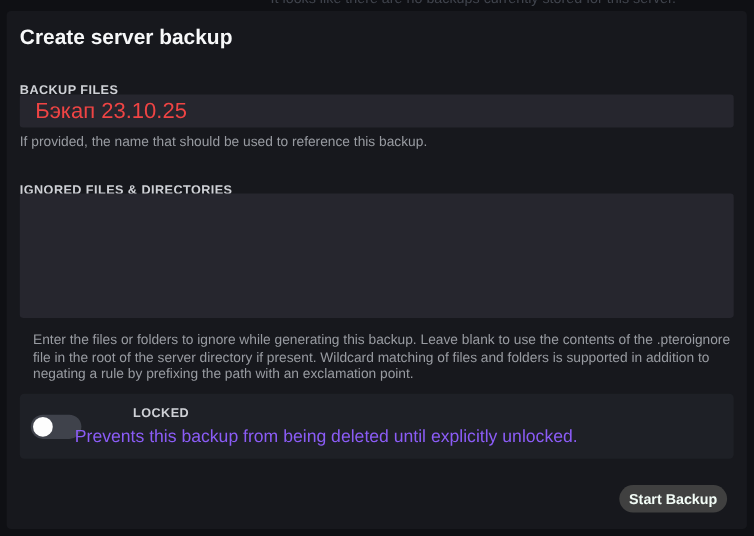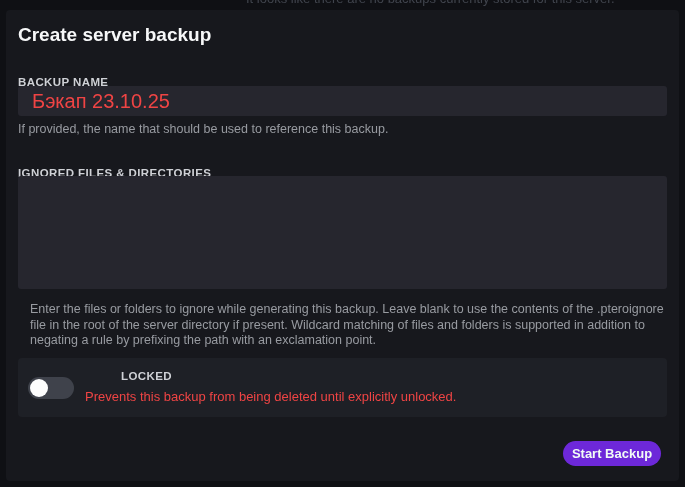--- a/index.html
+++ b/index.html
@@ -105,50 +105,50 @@
     position: absolute;
     left: 67px; top: 12px;
     font-size: 11.5px;
     font-weight: 600;
     letter-spacing: 0.4px;
     color: #cfd1d6;
     margin-left: 36px;
   }
   .locked-desc {
     position: absolute;
-    left: 67px; top: 31px;
-    font-size: 13px;
-    color: #ef4444;
+    left: 50px; top: 31px;
+    font-size: 16px;
+    color: #8b5cf6;
   }
   .start-backup-btn {
     position: absolute;
     left: 557px; top: 431px;
     width: 98px; height: 25px;
-    background: #6d28d9;
+    background: #404040;
     border: none;
     border-radius: 13px;
     color: #f2fcf6;
     font-family: "Liberation Sans", "DejaVu Sans", sans-serif;
     font-size: 13px;
     font-weight: bold;
     cursor: pointer;
   }
 </style>
 </head>
 <body>
 
 <div class="page">
 
   <div class="bg-clipped-text">It looks like there are no backups currently stored for this server.</div>
 
   <div class="modal">
 
     <h1 class="modal-title">Create server backup</h1>
 
-    <label class="field-label label-backup-name">BACKUP NAME</label>
+    <label class="field-label label-backup-name">BACKUP FILES</label>
 
     <input class="text-input" type="text" value="Бэкап 23.10.25" style="">
 
     <p class="helper-text helper-backup-name">If provided, the name that should be used to reference this backup.</p>
 
     <label class="field-label label-ignored">IGNORED FILES &amp; DIRECTORIES</label>
 
     <textarea class="text-area" style=""></textarea>
 
     <p class="helper-text helper-ignored">Enter the files or folders to ignore while generating this backup. Leave blank to use the contents of the .pteroignore file in the root of the server directory if present. Wildcard matching of files and folders is supported in addition to negating a rule by prefixing the path with an exclamation point.</p>

